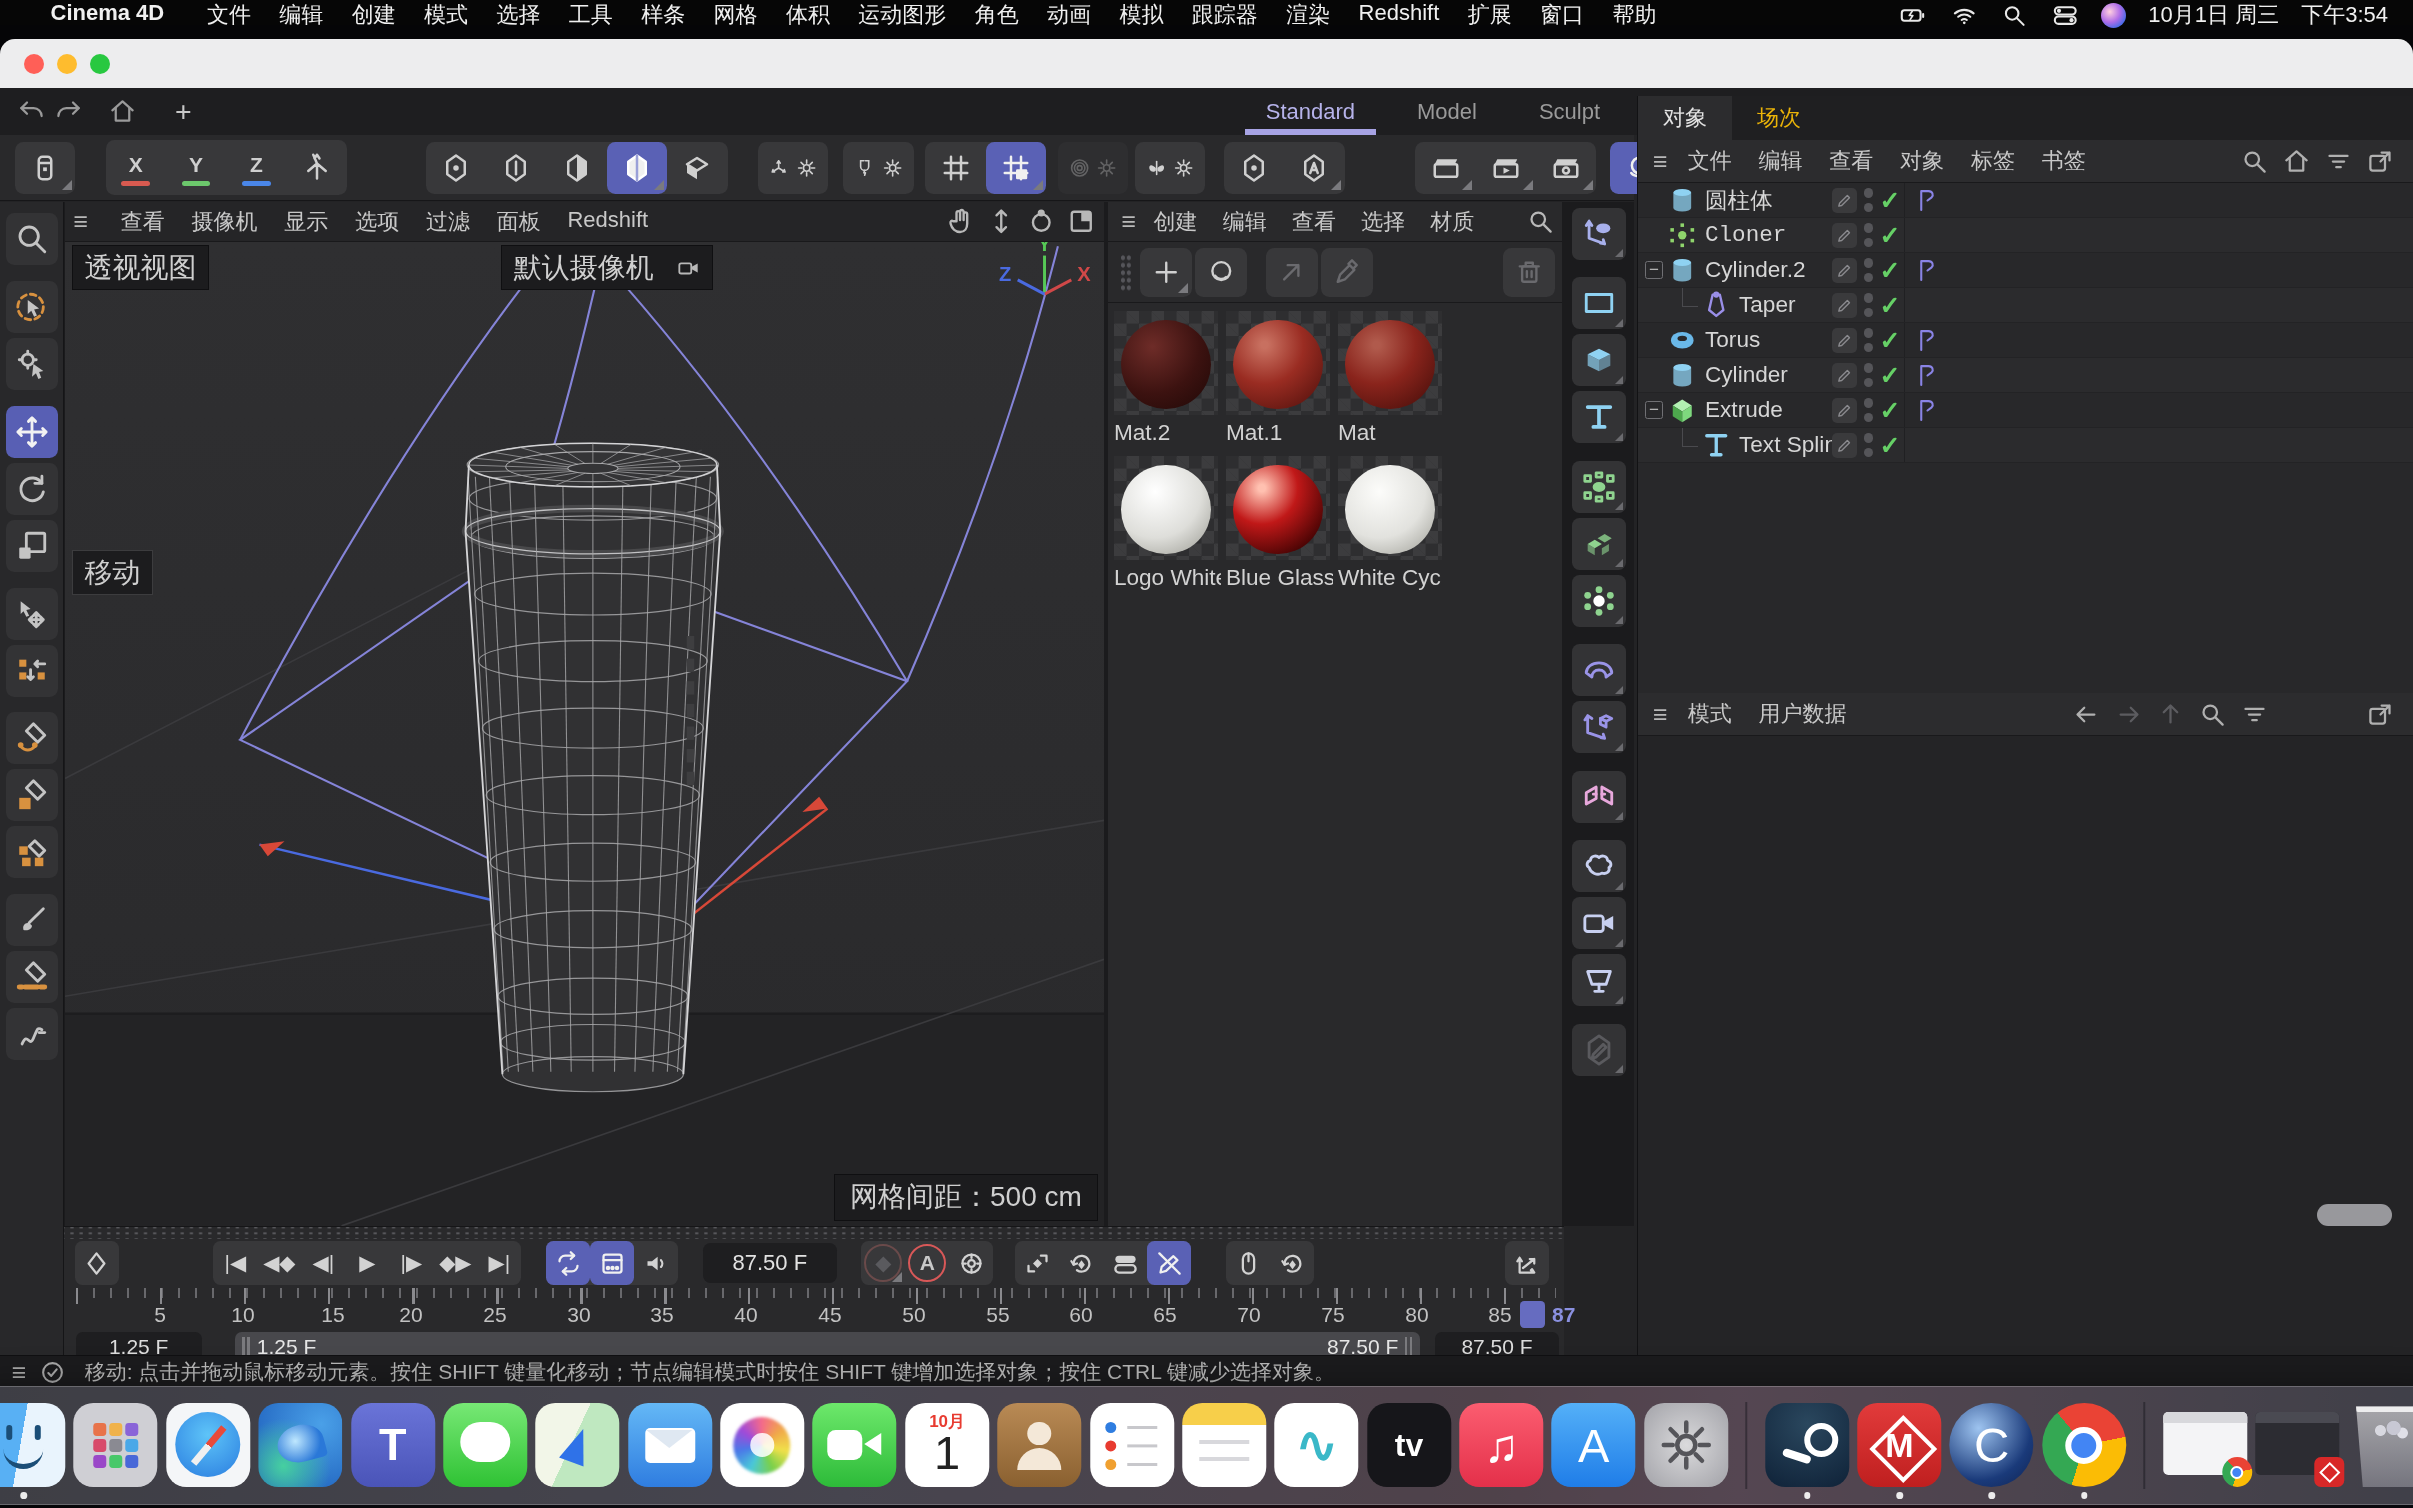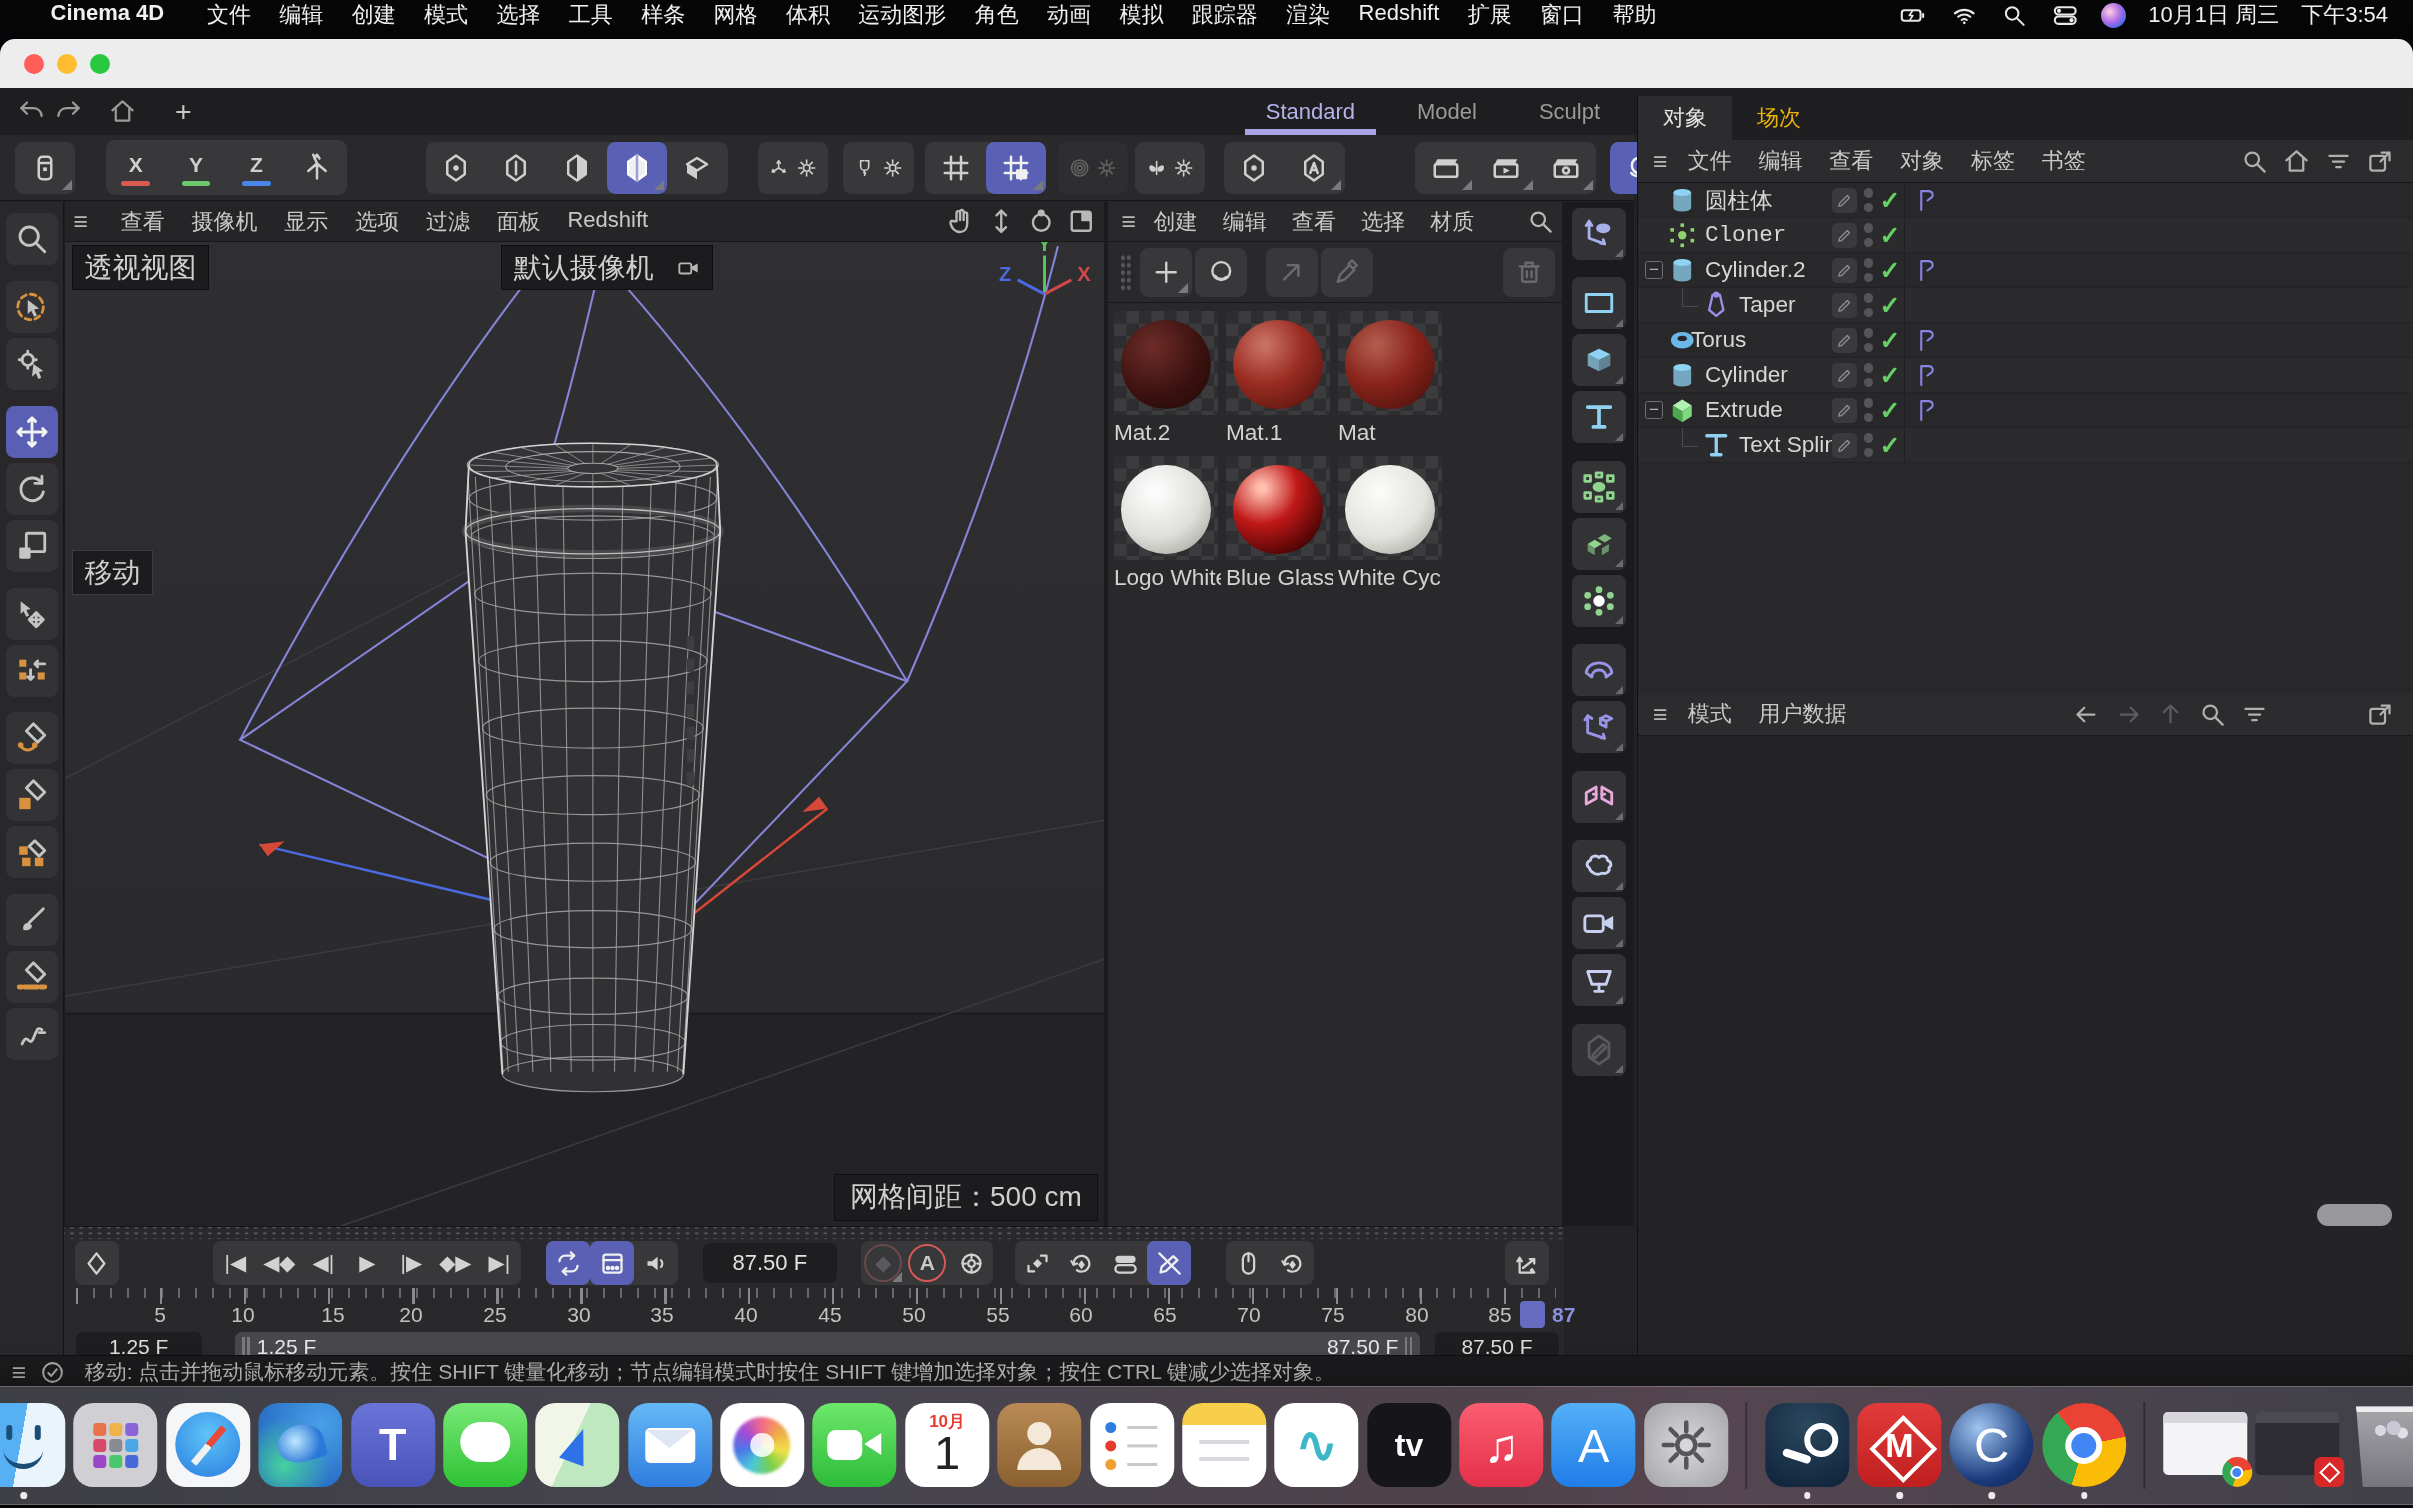--- a/index.html
+++ b/index.html
@@ -1379,21 +1379,21 @@
           </span>
           <span class="otagzone"></span>
         </div>
         <div class="orow">
           <span class="oicon ic i-torus" style="left: 30px;">
             <svg viewBox="0 0 24 24" fill="none" stroke="currentColor" stroke-width="2" stroke-linecap="round" stroke-linejoin="round">
               <ellipse cx="12" cy="12" rx="9.5" ry="7" fill="currentColor" stroke="none"></ellipse>
               <ellipse cx="12" cy="10.5" rx="4" ry="2.2" fill="#28282a" stroke="none"></ellipse>
             </svg>
           </span>
-          <span class="oname" style="left: 53px;">Torus</span>
+          <span class="oname" style="left: 67px;">Torus</span>
           <span class="octrl">
             <span class="obox">
               <span class="ic">
                 <svg viewBox="0 0 24 24" fill="none" stroke="currentColor" stroke-width="2" stroke-linecap="round" stroke-linejoin="round">
                   <path d="M4 20l4-1L19 8l-3-3L5 16z"></path>
                 </svg>
               </span>
             </span>
             <span class="odots">
               <i></i>

